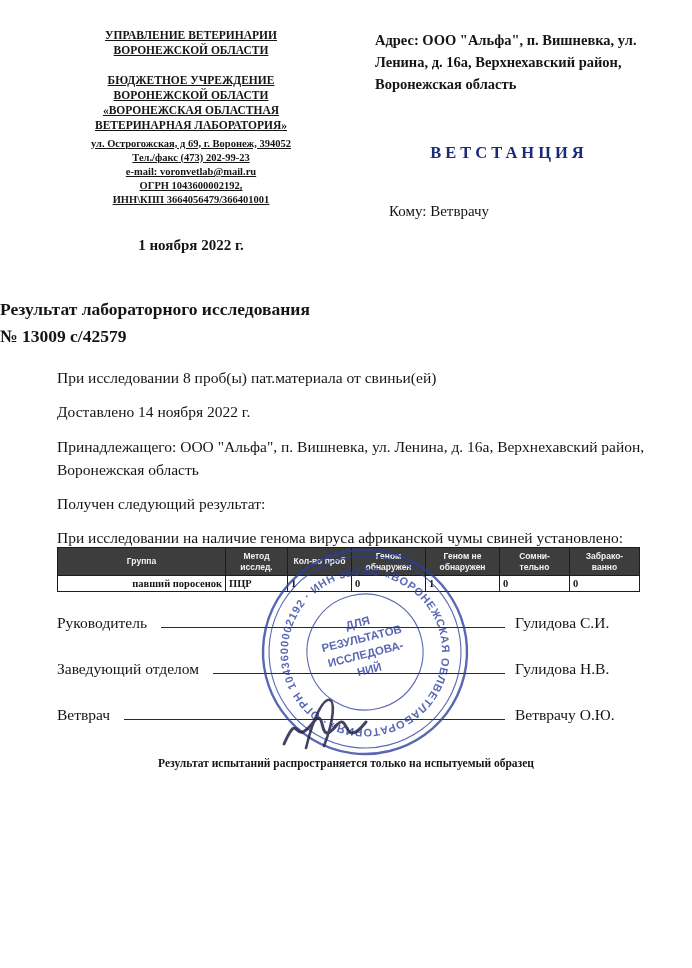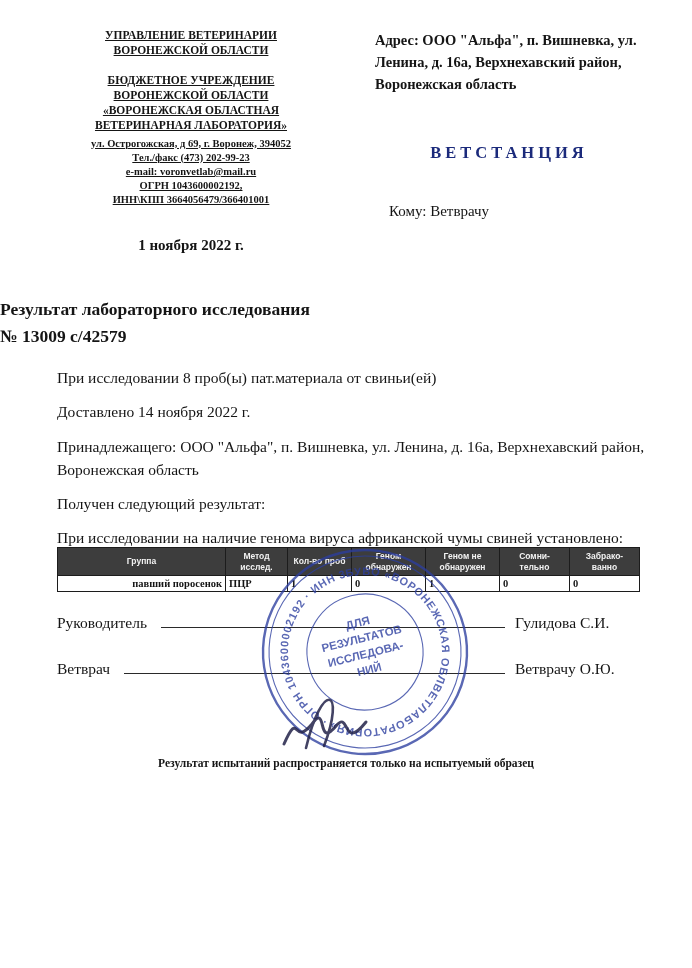--- a/index.html
+++ b/index.html
@@ -166,20 +166,25 @@
     </tbody>
   </table>
 
   <div class="sigs">
     <div class="sig-row">
       <span class="sig-role">Руководитель</span>
       <span class="sig-line"></span>
       <span class="sig-name">Гулидова С.И.</span>
     </div>
     <div class="sig-row">
+      <span class="sig-role">Заведующий отделом</span>
+      <span class="sig-line"></span>
+      <span class="sig-name">Гулидова Н.В.</span>
+    </div>
+    <div class="sig-row">
       <span class="sig-role">Ветврач</span>
       <span class="sig-line"></span>
       <span class="sig-name">Ветврачу О.Ю.</span>
     </div>
   </div>
 
   <div class="footer">Результат испытаний распространяется только на испытуемый образец</div>
 
   <div class="stamp-wrap">
     <svg width="330" height="330" viewBox="0 0 330 330">

